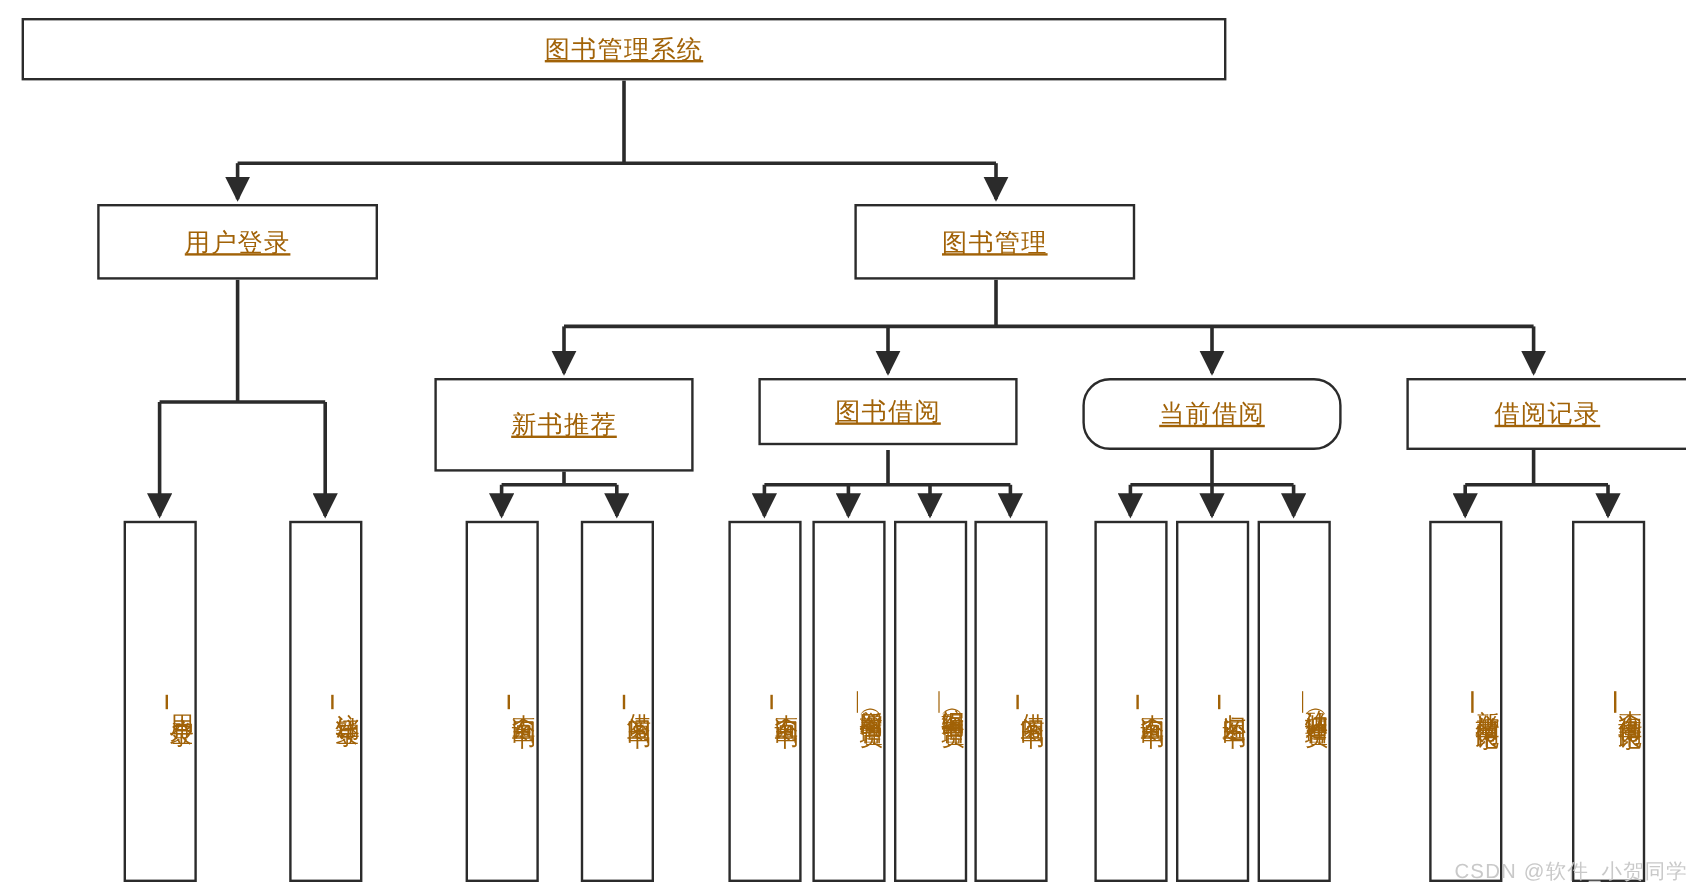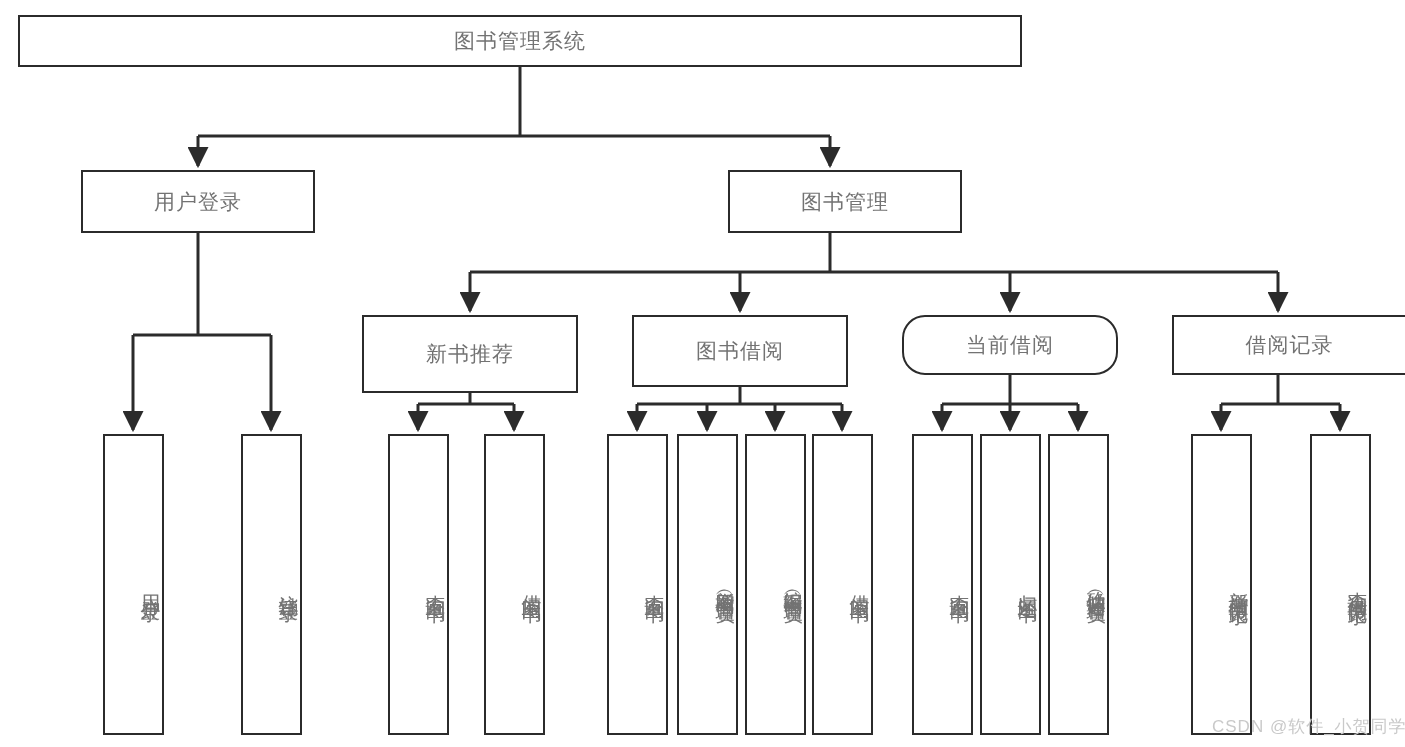--- a/index.html
+++ b/index.html
@@ -11,21 +11,22 @@
   #stage{position:relative;width:1405px;height:747px;background:#fff;}
   svg#wires{position:absolute;left:0;top:0;width:1405px;height:747px;}
   .node{
     position:absolute;
     box-sizing:border-box;
     background:#ffffff;
     border:2px solid #2b2b2b;
     display:flex;
     align-items:center;
     justify-content:center;
-    color:#737373;
+    color:#a16207;
+    text-decoration:underline;
   }
   .node-h{                 
     font-size:21px;
     letter-spacing:1px;
     white-space:nowrap;
   }
   .node-root{ font-size:21px; }
   .node-v{                 
     writing-mode:vertical-rl;
     text-orientation:upright;
@@ -107,28 +108,28 @@
     </g>
   </svg>
 
   <div class="node node-h node-root" style="left:18px;top:15px;width:1004px;height:52px;">
     <span>图书管理系统</span>
   </div>
 
   <div class="node node-h" style="left:81px;top:170px;width:234px;height:63px;">
     <span>用户登录</span>
   </div>
-  <div class="node node-h" style="left:712px;top:170px;width:234px;height:63px;margin-left:16px;">
+  <div class="node node-h" style="left:712px;top:170px;width:234px;height:63px;">
     <span>图书管理</span>
   </div>
 
   <div class="node node-h" style="left:362px;top:315px;width:216px;height:78px;">
     <span>新书推荐</span>
   </div>
-  <div class="node node-h" style="left:632px;top:315px;width:216px;height:72px;">
+  <div class="node node-h" style="left:632px;top:315px;width:216px;height:56px;">
     <span>图书借阅</span>
   </div>
   <div class="node node-h" style="left:902px;top:315px;width:216px;height:60px;border-radius:23px;">
     <span>当前借阅</span>
   </div>
   <div class="node node-h" style="left:1172px;top:315px;width:235px;height:60px;">
     <span>借阅记录</span>
   </div>
 
   <div class="node node-v" style="left:103px;top:434px;width:61px;height:301px;">

